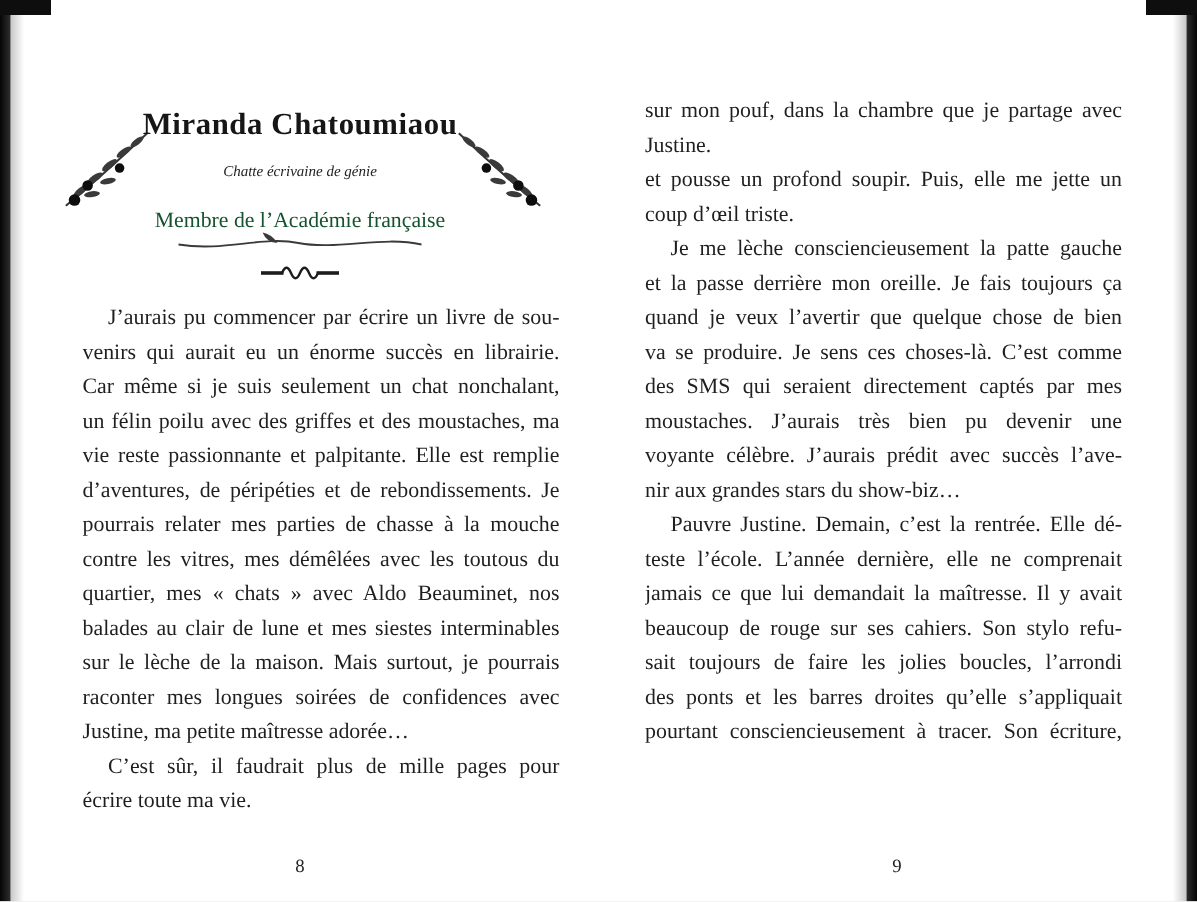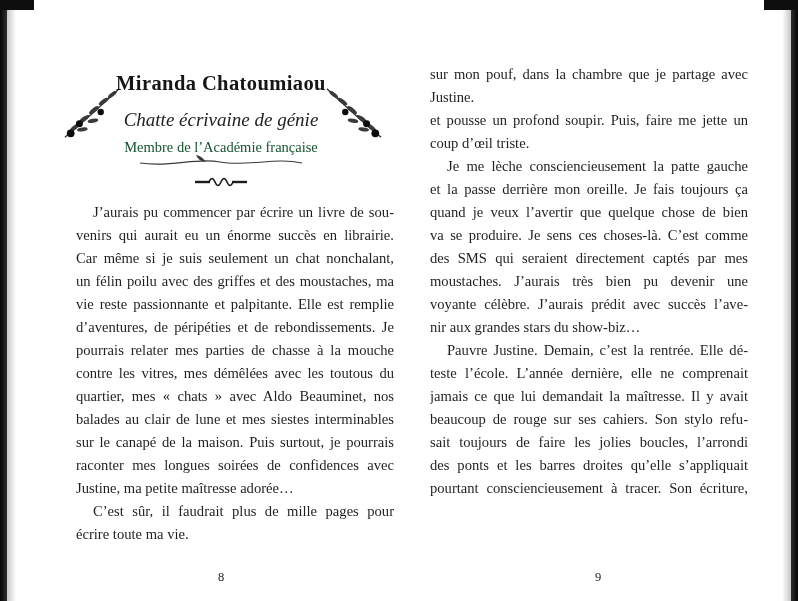--- a/index.html
+++ b/index.html
@@ -16,33 +16,33 @@
   .edge-left  { left: 0;  background: linear-gradient(to right, #050505, #2e2e2e); }
   .edge-right { right: 0; background: linear-gradient(to left,  #050505, #2e2e2e); }
   .edge-shadow { position: absolute; top: 0; bottom: 0; width: 9px; z-index: 2; }
   .edge-shadow-left  { left: 7px;  background: linear-gradient(to right, rgba(0,0,0,.22), rgba(0,0,0,0)); }
   .edge-shadow-right { right: 7px; background: linear-gradient(to left,  rgba(0,0,0,.22), rgba(0,0,0,0)); }
   .corner { position: absolute; top: 0; width: 34px; height: 10px; background: #0e0e0e; z-index: 4; }
   .corner-left { left: 0; }
   .corner-right { right: 0; }
 
   .page { position: absolute; top: 0; height: 601px; width: 384px; }
-  .page-left  { left: 8px; margin-left: 21px; }
+  .page-left  { left: 8px; }
   .page-right { left: 406px; }
 
   
   .chapter-head { position: absolute; left: 0; top: 0; width: 100%; }
   .title {
     position: absolute; top: 72px; left: 0; width: 100%;
     text-align: center; font-size: 20.5px; font-weight: bold;
     letter-spacing: 0.4px; color: #161616; margin: 0;
   }
   .subtitle {
     position: absolute; top: 109px; left: 0; width: 100%;
-    text-align: center; font-style: italic; font-size: 19px; color: #222;
+    text-align: center; font-style: italic; font-size: 10px; color: #222;
   }
   .membership {
     position: absolute; top: 139px; left: 0; width: 100%;
     text-align: center; font-weight: normal; font-size: 14.5px; color: #14532d;
   }
   .flourish { position: absolute; top: 154px; left: 50%; transform: translateX(-50%); }
   .branch { position: absolute; top: 84px; width: 62px; height: 58px; }
   .branch-left  { left: 32px; }
   .branch-right { left: 294px; transform: scaleX(-1); }
   .divider { position: absolute; top: 174px; left: 50%; transform: translateX(-50%); }
@@ -130,40 +130,40 @@
           <div class="line first">J’aurais pu commencer par écrire un livre de sou-</div>
           <div class="line">venirs qui aurait eu un énorme succès en librairie.</div>
           <div class="line">Car même si je suis seulement un chat nonchalant,</div>
           <div class="line">un félin poilu avec des griffes et des moustaches, ma</div>
           <div class="line">vie reste passionnante et palpitante. Elle est remplie</div>
           <div class="line">d’aventures, de péripéties et de rebondissements. Je</div>
           <div class="line">pourrais relater mes parties de chasse à la mouche</div>
           <div class="line">contre les vitres, mes démêlées avec les toutous du</div>
           <div class="line">quartier, mes « chats » avec Aldo Beauminet, nos</div>
           <div class="line">balades au clair de lune et mes siestes interminables</div>
-          <div class="line">sur le canapé de la maison. Puis surtout, je pourrais</div>
+          <div class="line">sur le lèche de la maison. Mais surtout, je pourrais</div>
           <div class="line">raconter mes longues soirées de confidences avec</div>
           <div class="line lastline">Justine, ma petite maîtresse adorée…</div>
         </div>
         <div class="para">
           <div class="line first">C’est sûr, il faudrait plus de mille pages pour</div>
           <div class="line lastline">écrire toute ma vie.</div>
         </div>
       </div>
     <div class="pagenum">8</div>
   </div>
 
   <div class="page page-right">
     <div class="body" id="right-body">
         <div class="para">
           <div class="line">sur mon pouf, dans la chambre que je partage avec</div>
           <div class="line lastline">Justine.</div>
         </div>
         <div class="para">
-          <div class="line">et pousse un profond soupir. Puis, faire me jette un</div>
+          <div class="line">et pousse un profond soupir. Puis, elle me jette un</div>
           <div class="line lastline">coup d’œil triste.</div>
         </div>
         <div class="para">
           <div class="line first">Je me lèche consciencieusement la patte gauche</div>
           <div class="line">et la passe derrière mon oreille. Je fais toujours ça</div>
           <div class="line">quand je veux l’avertir que quelque chose de bien</div>
           <div class="line">va se produire. Je sens ces choses-là. C’est comme</div>
           <div class="line">des SMS qui seraient directement captés par mes</div>
           <div class="line">moustaches. J’aurais très bien pu devenir une</div>
           <div class="line">voyante célèbre. J’aurais prédit avec succès l’ave-</div>

